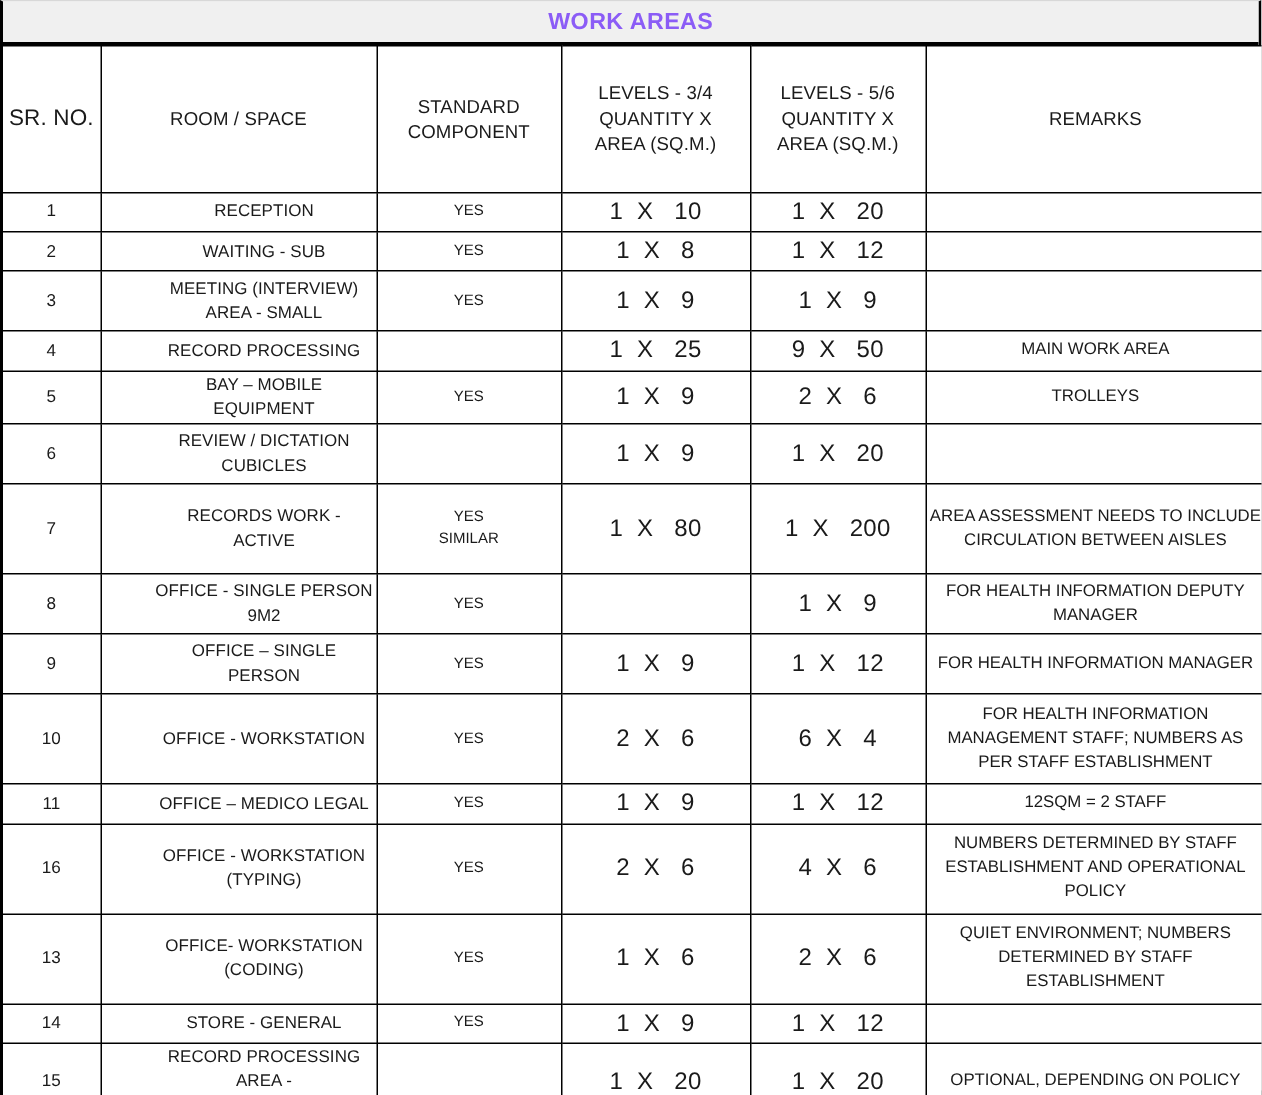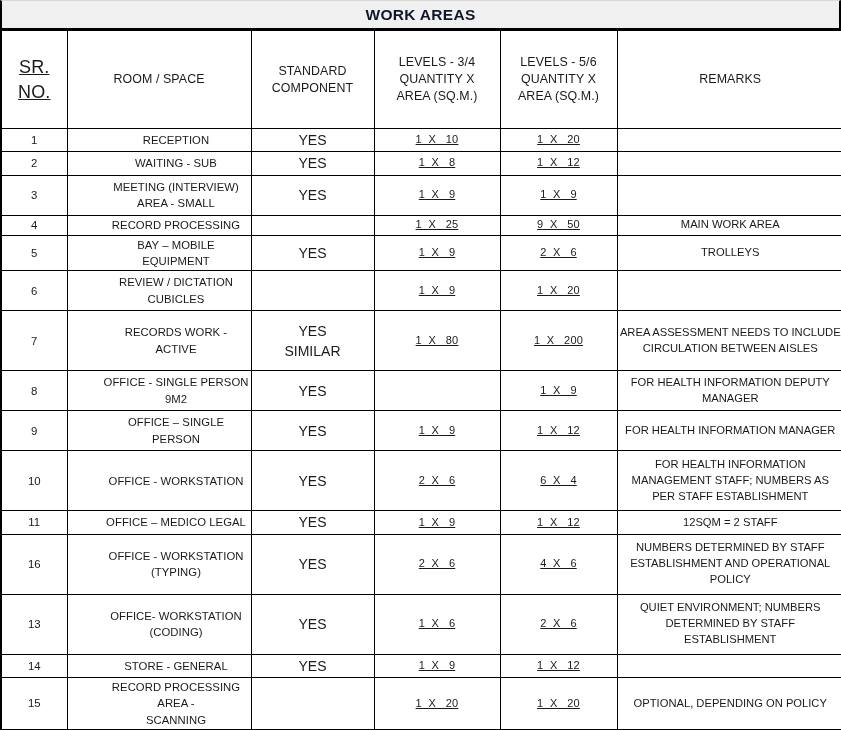--- a/index.html
+++ b/index.html
@@ -27,21 +27,21 @@
     border-bottom: 2px solid #000000;
     display: flex;
     align-items: center;
     justify-content: center;
     box-sizing: border-box;
   }
   .title-bar .title-text {
     font-size: 15.5px;
     font-weight: bold;
     letter-spacing: 0.3px;
-    color: #0f172a;
+    color: #8b5cf6;
   }
   table.work-areas {
     border-collapse: collapse;
     table-layout: fixed;
     width: 841px;
     background: #ffffff;
   }
   table.work-areas td,
   table.work-areas th {
     border: 1px solid #000000;
@@ -60,30 +60,30 @@
   col.c-l56     { width: 117px; }
   col.c-rem     { width: 226px; }
 
   thead th {
     font-size: 12.4px;
     font-weight: bold;
     line-height: 1.35;
     height: 98px;
     letter-spacing: 0.1px;
   }
-  thead th.h-sr { font-size: 18px; text-decoration: underline; }
+  thead th.h-sr { font-size: 15px; }
 
   tbody td {
     font-size: 11.2px;
     line-height: 1.45;
   }
   tbody td.sr { font-size: 11.4px; }
   tbody td.room { font-size: 11.3px; letter-spacing: 0.05px; padding-left: 36px; }
-  tbody td.std { font-size: 14px; }
-  tbody td.qty { font-size: 11px; white-space: pre; letter-spacing: 0.2px; text-decoration: underline; }
+  tbody td.std { font-size: 10px; }
+  tbody td.qty { font-size: 16px; white-space: pre; letter-spacing: 0.2px; }
   tbody td.rem { font-size: 11.2px; line-height: 1.42; }
 
   
   .sheet { border-left: 2px solid #000; border-right: 2px solid #000;
            border-top: 1px solid #d8d8d8; border-bottom: 3px solid #000; }
   table.work-areas tr:last-child td { border-bottom: 2px solid #000; }
   table.work-areas td:first-child,
   table.work-areas th:first-child { border-left: none; }
   table.work-areas td:last-child,
   table.work-areas th:last-child { border-right: none; }

